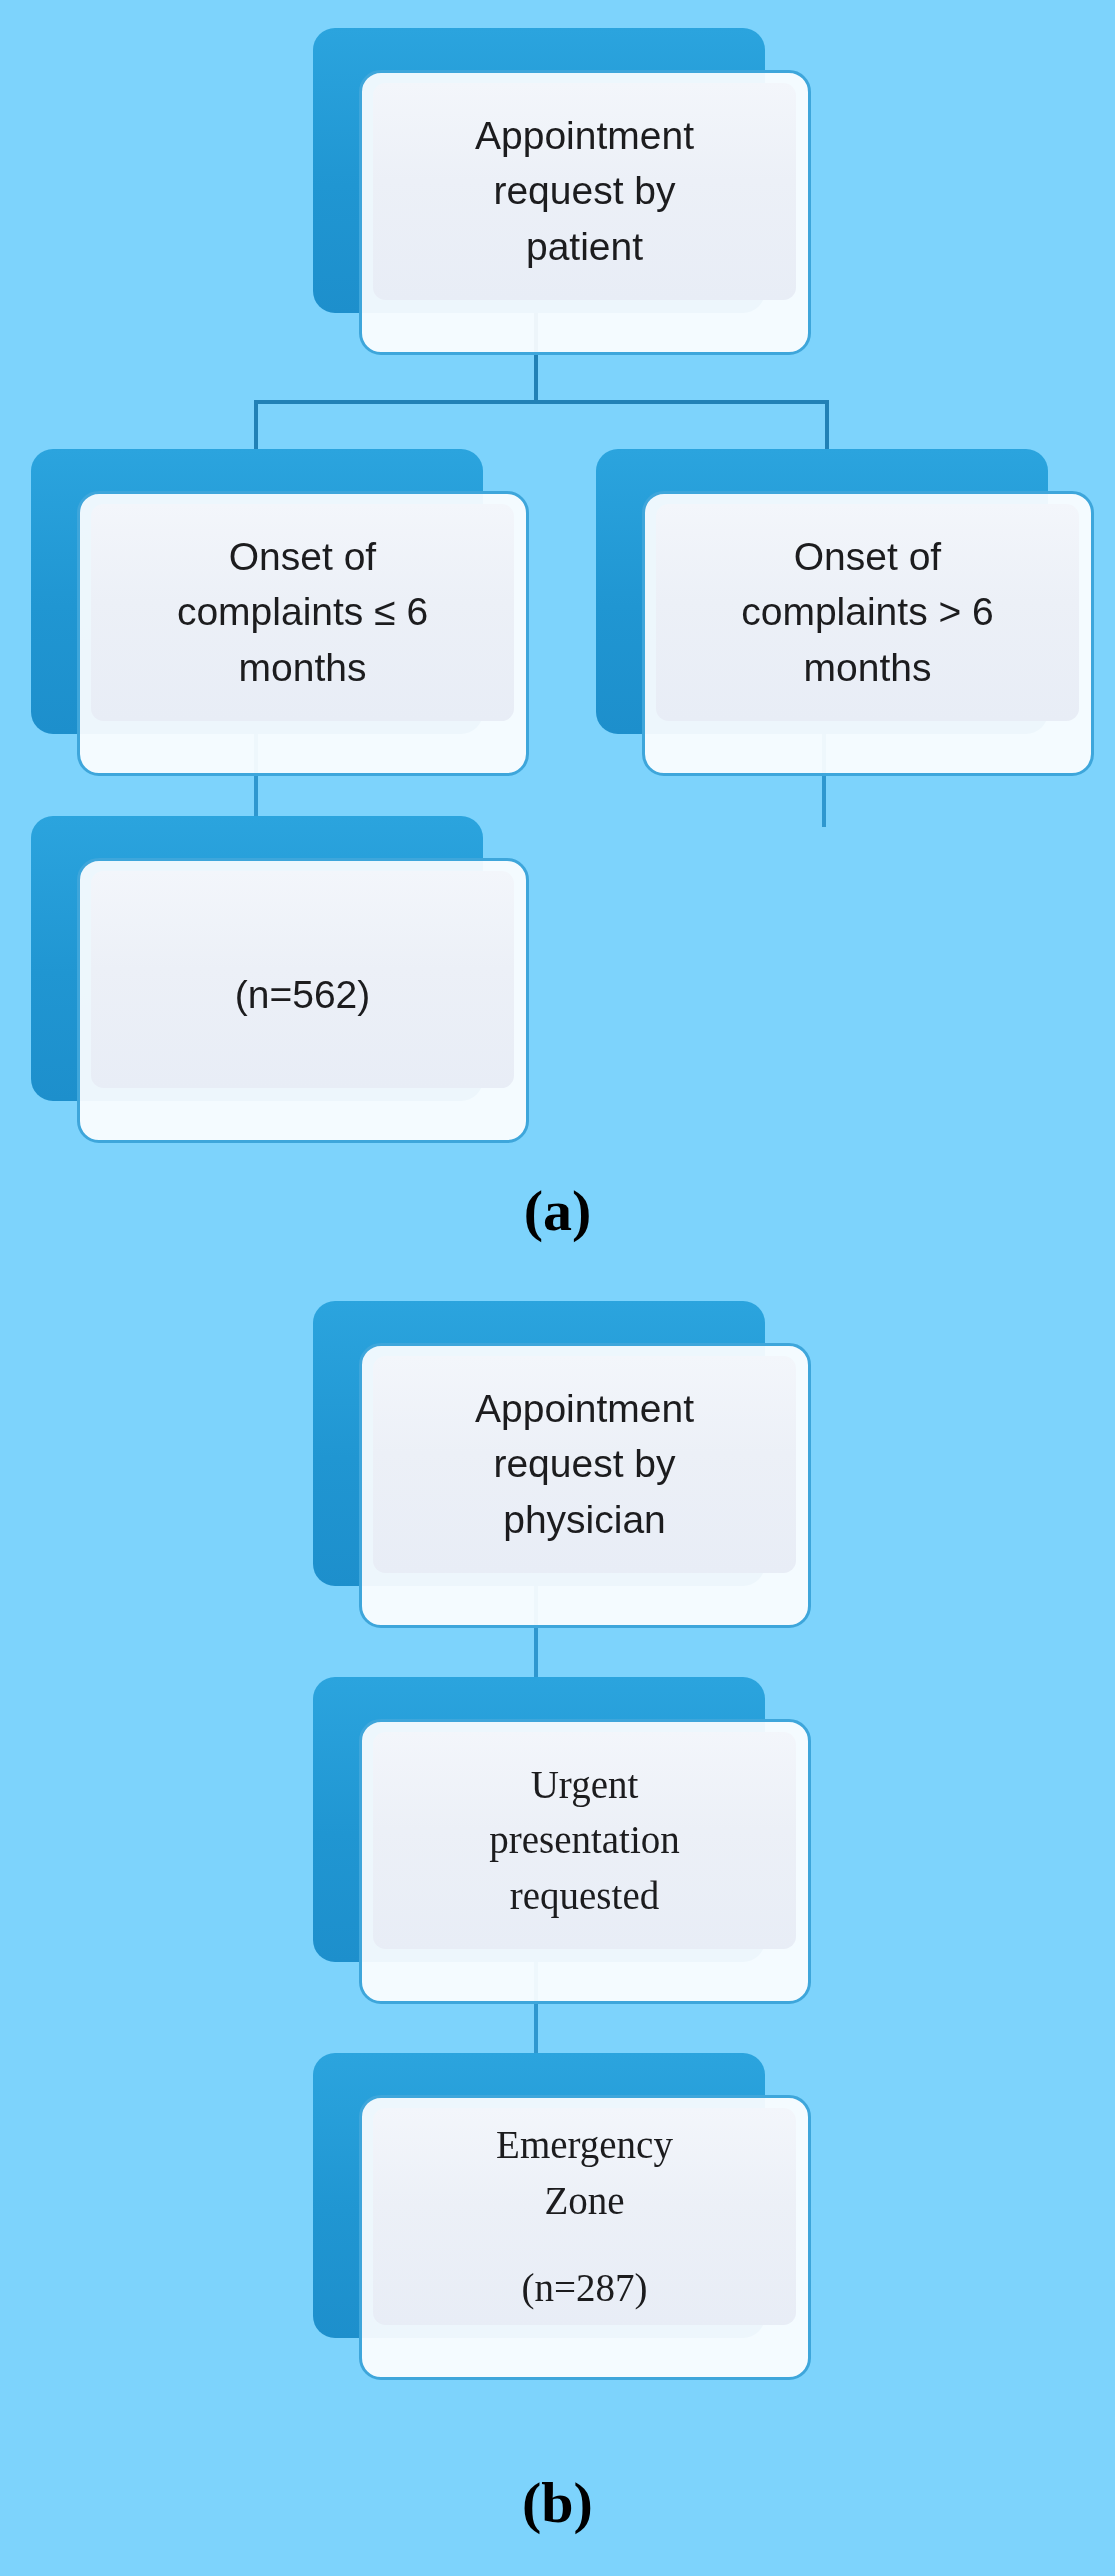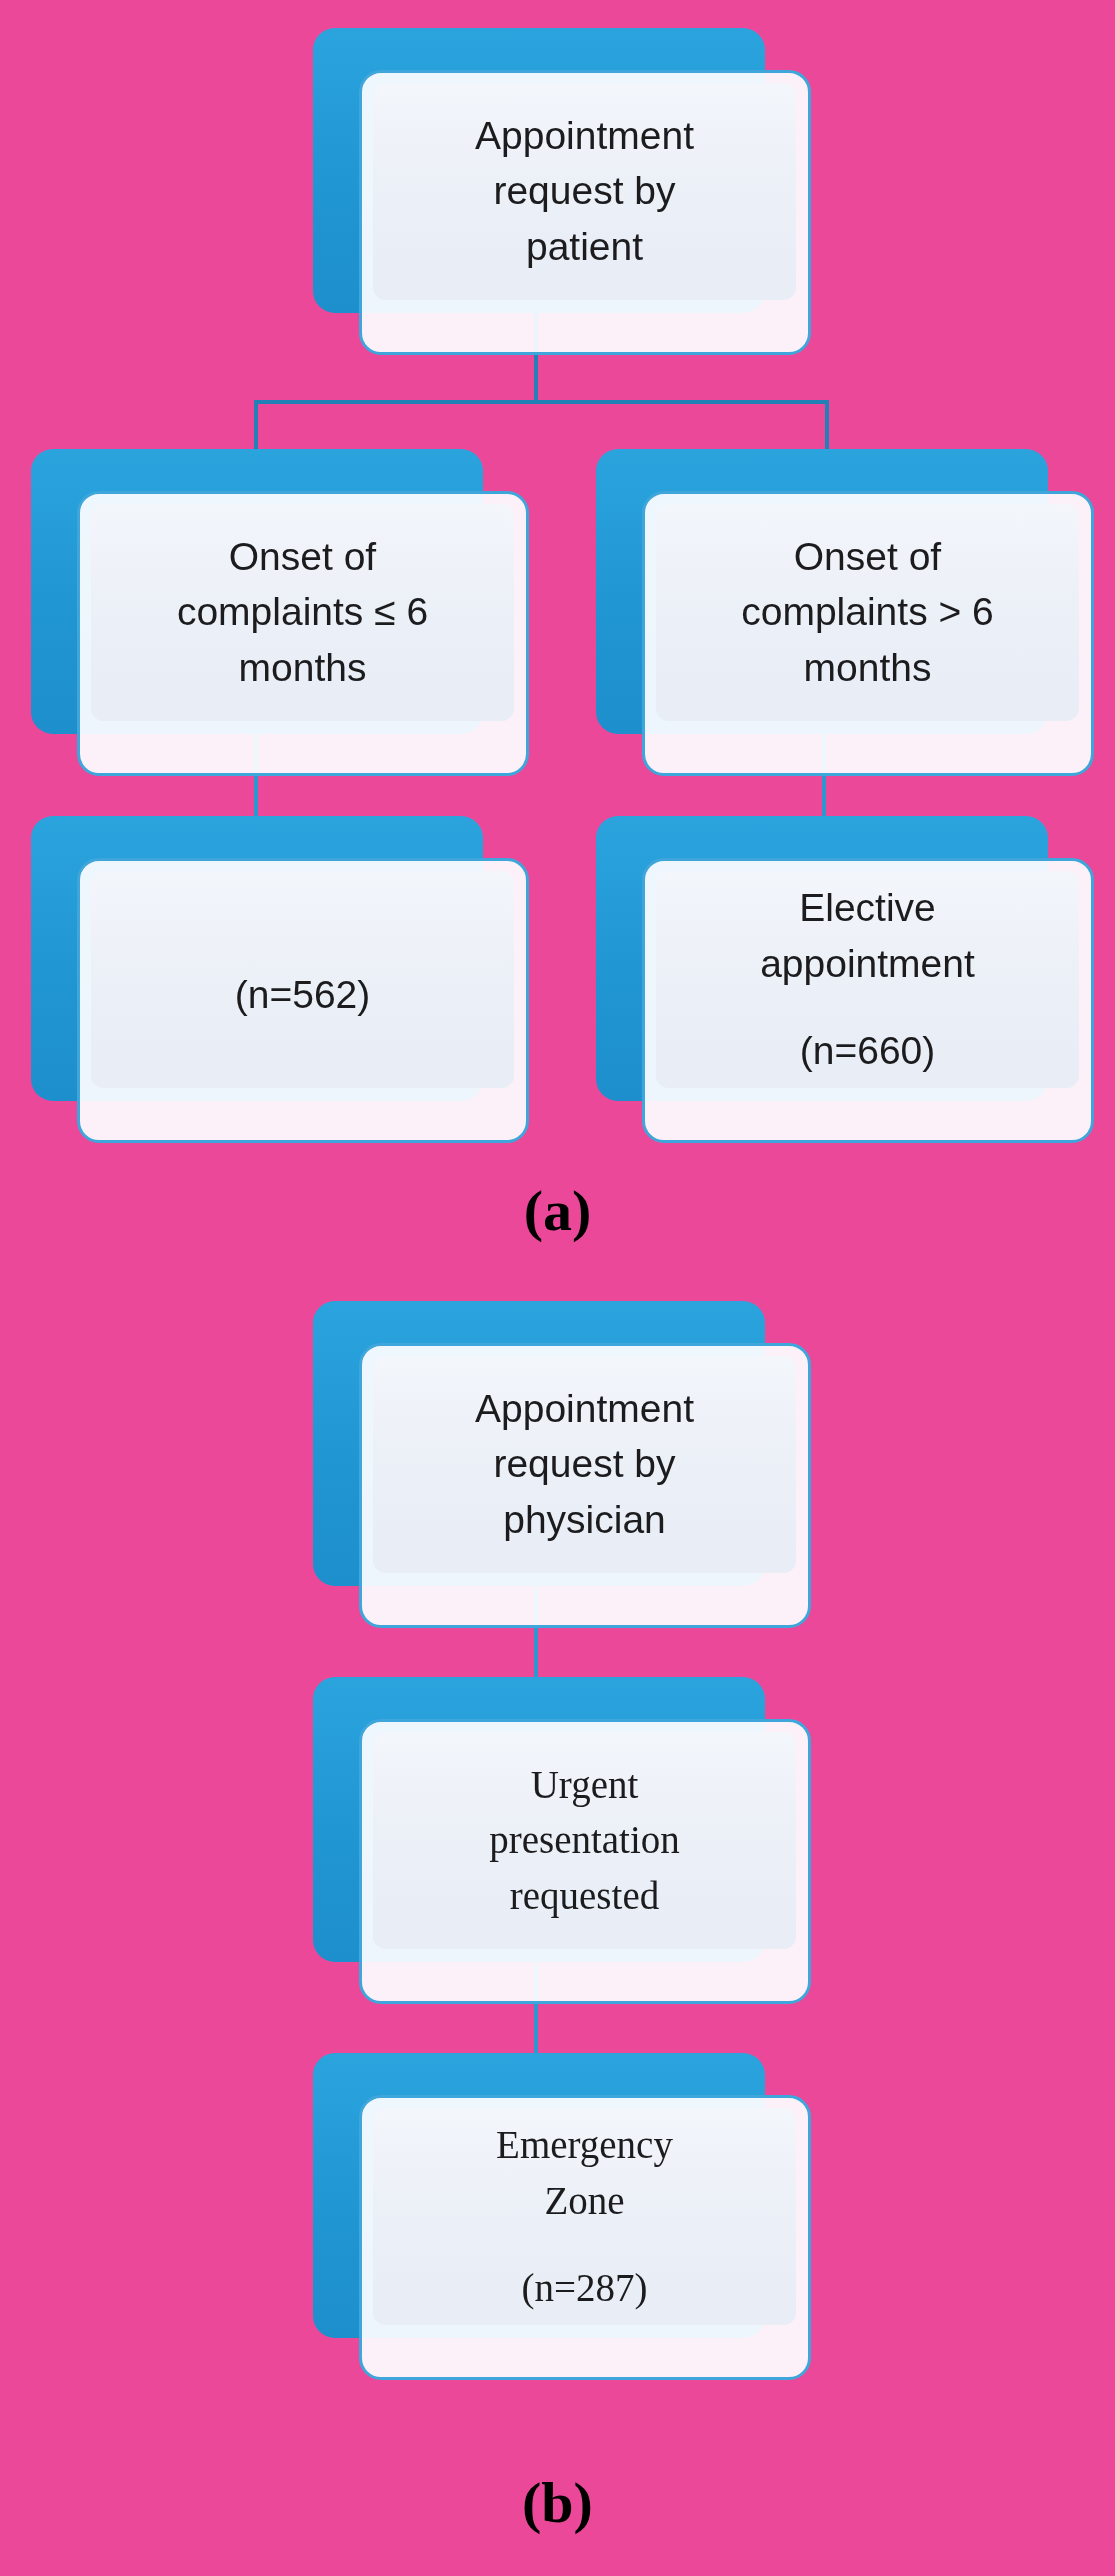--- a/index.html
+++ b/index.html
@@ -1,16 +1,16 @@
 <!DOCTYPE html>
 <html style="font-size:11px"><head>
 <meta charset="utf-8">
 <style>
   html,body{margin:0;padding:0;background:#ffffff;}
-  #page{position:relative;width:1115px;height:2576px;background:#ec4899;overflow:hidden;
+  #page{position:relative;width:1115px;height:2576px;background:#7dd3fc;overflow:hidden;
         font-family:"Liberation Sans",sans-serif;}
 
   
   .node{position:absolute;width:501px;height:330px;}
   .node .back{position:absolute;left:0;top:0;width:452px;height:285px;
               border-radius:22px;
               background:linear-gradient(180deg,#2ba4de 0%,#2096d2 55%,#1d8fcc 100%);}
   .node .front{position:absolute;left:46px;top:42px;width:452px;height:285px;
                box-sizing:border-box;border:3.5px solid #3ea6db;border-radius:22px;
                background:rgba(253,254,255,0.93);}
@@ -109,30 +109,20 @@
 
   <div class="node" id="node-a3l">
     <div class="back"></div>
     <div class="front">
       <div class="panel">
         <div class="node-count">(n=562)</div>
       </div>
     </div>
   </div>
 
-  <div class="node" id="node-a3r">
-    <div class="back"></div>
-    <div class="front">
-      <div class="panel">
-        <div class="node-text">Elective
-appointment</div>
-        <div class="node-count">(n=660)</div>
-      </div>
-    </div>
-  </div>
 
   <div class="fig-label" id="label-a">(a)</div>
 
   <div class="node" id="node-b1">
     <div class="back"></div>
     <div class="front">
       <div class="panel">
         <div class="node-text">Appointment
 request by
 physician</div>

